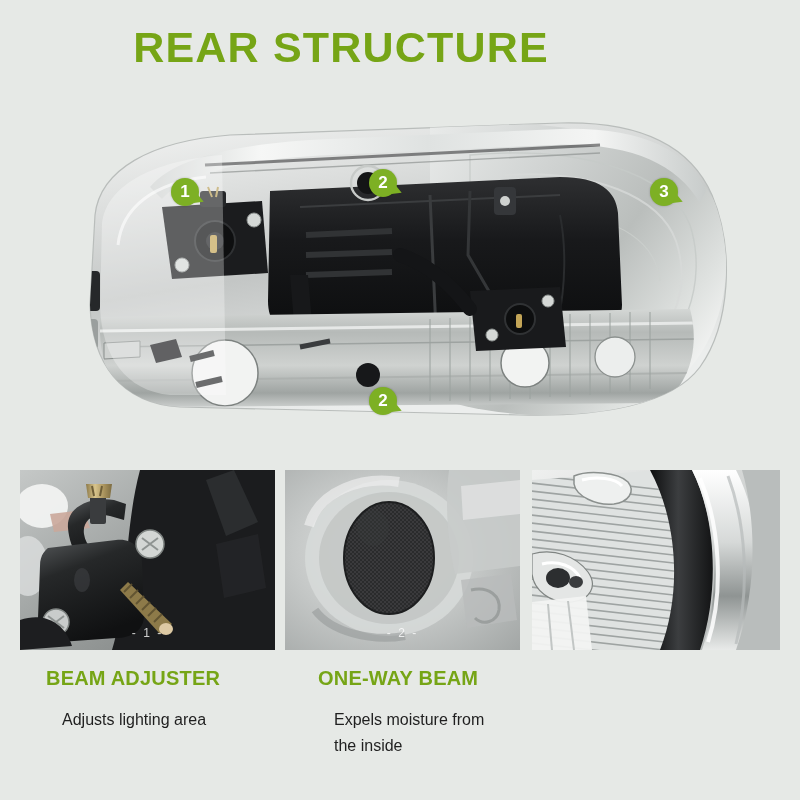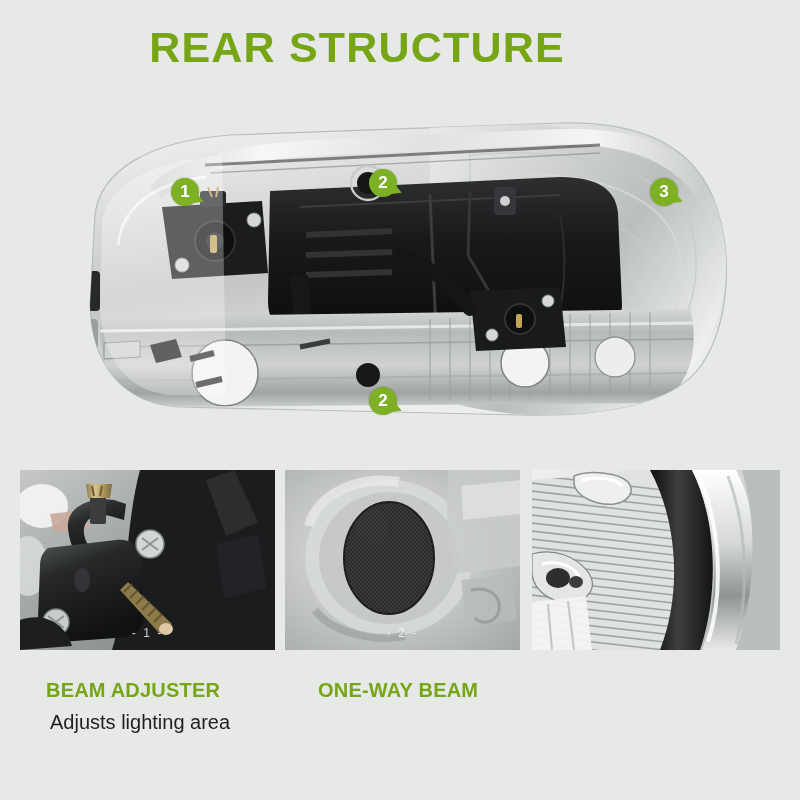--- a/index.html
+++ b/index.html
@@ -21,21 +21,20 @@
     top: 22px;
     left: 0;
     width: 682px;
     text-align: center;
     font-size: 43px;
     line-height: 50px;
     font-weight: bold;
     letter-spacing: 1.2px;
     color: #76a516;
     font-family: "Liberation Sans", sans-serif;
-    padding-left: 16px;
   }
 
   
   .hero {
     position: absolute;
     left: 0;
     top: 95px;
     width: 800px;
     height: 350px;
     overflow: hidden;
@@ -119,28 +118,28 @@
   }
   .cap-1 { left: 46px;  width: 235px; }
   .cap-2 { left: 318px; width: 205px; }
   .cap-3 { left: 565px; width: 225px; }
   .cap-title {
     color: #76a516;
     font-size: 20px;
     line-height: 25px;
     font-weight: bold;
     letter-spacing: .2px;
-    margin: 16px 0 6px 0;
+    margin: 4px 0 6px 0;
     font-family: "Liberation Sans", sans-serif;
   }
   .cap-desc {
     color: #1f1f1f;
-    font-size: 20px;
+    font-size: 16px;
     line-height: 26px;
-    margin: 4px;
+    margin: 16px;
     font-family: "Liberation Sans", sans-serif;
   }
 </style>
 </head>
 <body>
 
 <div class="page-title">REAR STRUCTURE</div>
 
 <div class="hero">
   <svg class="hero-photo" viewBox="0 0 800 350" preserveAspectRatio="none">
@@ -470,17 +469,18 @@
 
 <div class="captions">
 
   <div class="caption cap-1">
     <div class="cap-title">BEAM ADJUSTER</div>
     <div class="cap-desc">Adjusts lighting area</div>
   </div>
 
   <div class="caption cap-2">
     <div class="cap-title">ONE-WAY BEAM</div>
+    <div class="cap-desc">Expels moisture from the inside</div>
   </div>
 
   <div class="caption cap-3">
   </div>
 </div>
 
 </body></html>

